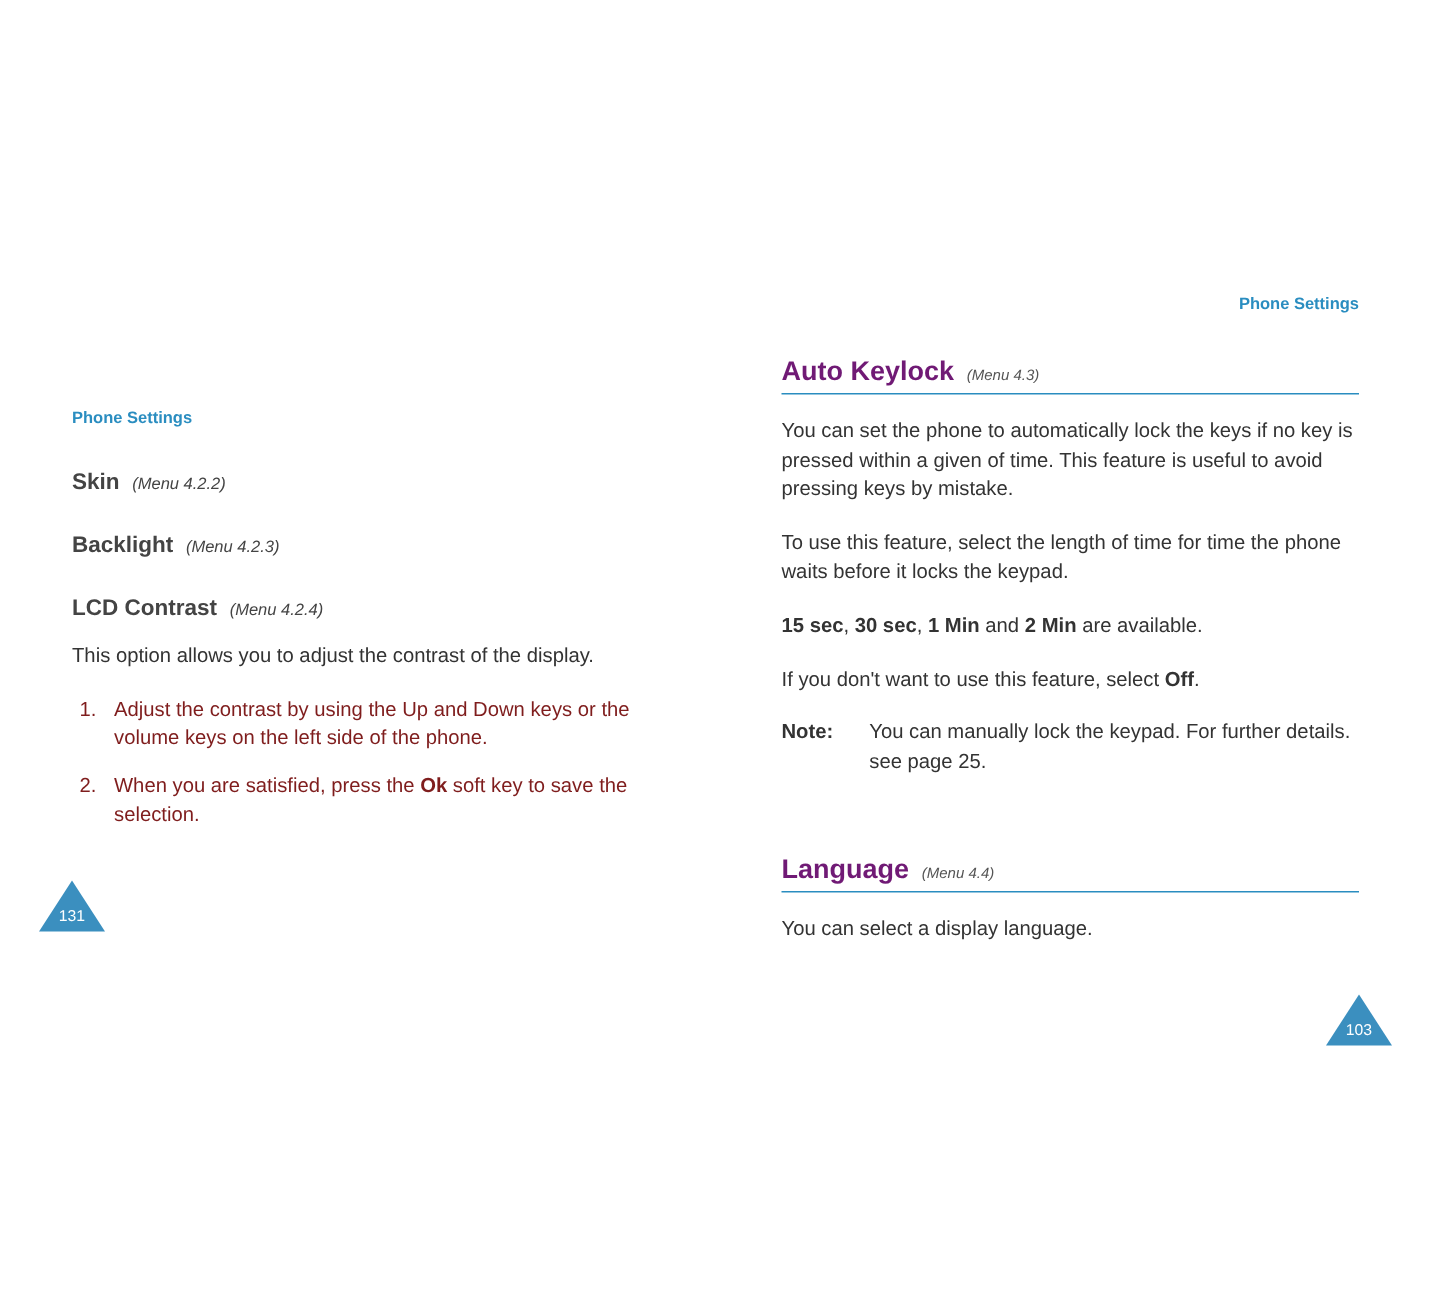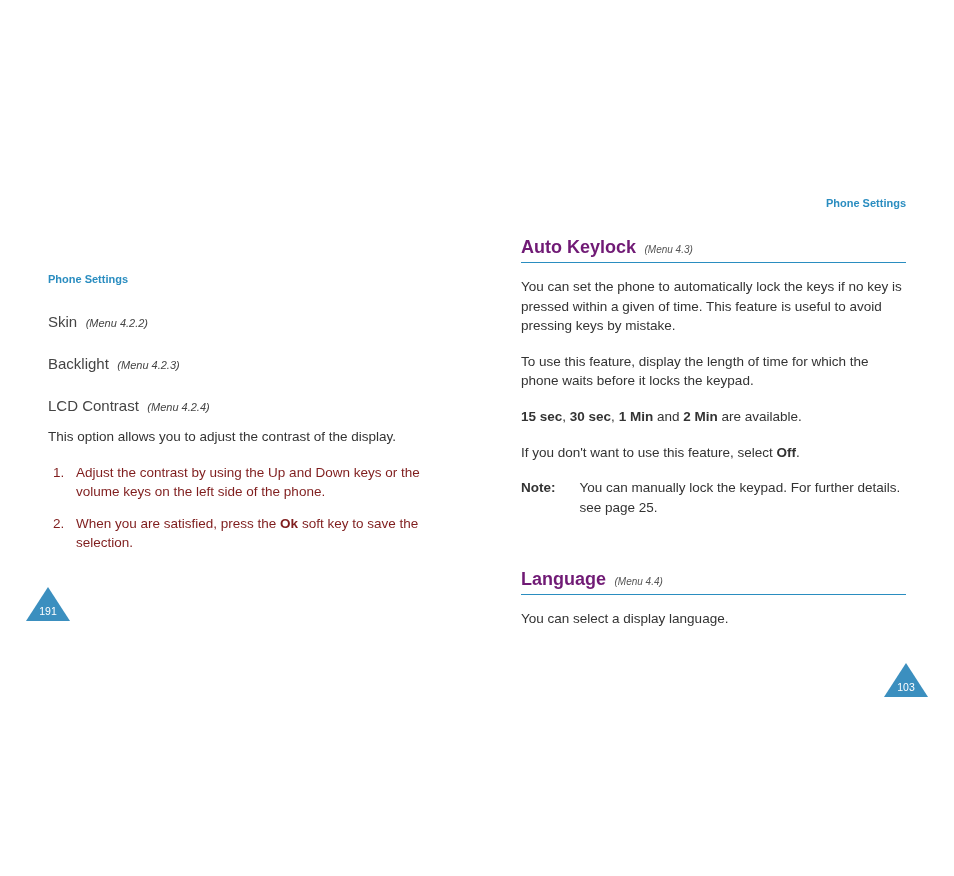--- a/index.html
+++ b/index.html
@@ -33,21 +33,21 @@
   }
   .page.right .running-head {
     text-align: right;
   }
   .section-title-row {
     margin-top: 4px;
     margin-bottom: 12px;
   }
   .section-title {
     color: #444;
-    font-weight: normal;
+    font-weight: bold;
     font-size: 15px;
   }
   .section-menu {
     color: #444;
     font-style: italic;
     font-size: 11px;
     margin-left: 4px;
   }
   .major-title-row {
     border-bottom: 1.5px solid #2a8dc0;
@@ -152,33 +152,33 @@
       <p class="body">This option allows you to adjust the contrast of the display.</p>
       <ol>
         <li>Adjust the contrast by using the Up and Down keys or the volume keys on the left side of the phone.</li>
         <li>
           <span>When you are satisfied, press the </span><b>Ok</b><span> soft key to save the selection.</span>
         </li>
       </ol>
     </div>
 
     <div class="pagenum-tri"></div>
-    <div class="pagenum-text">191</div>
+    <div class="pagenum-text">131</div>
   </div>
 
   <div class="page right">
     <div class="running-head">Phone Settings</div>
 
     <div class="sec-block">
       <div class="major-title-row">
         <span class="major-title">Auto Keylock</span>
         <span class="major-menu">(Menu 4.3)</span>
       </div>
       <p class="body">You can set the phone to automatically lock the keys if no key is pressed within a given of time. This feature is useful to avoid pressing keys by mistake.</p>
-      <p class="body">To use this feature, display the length of time for which the phone waits before it locks the keypad.</p>
+      <p class="body">To use this feature, select the length of time for time the phone waits before it locks the keypad.</p>
       <p class="body">
         <b>15 sec</b><span>, </span><b>30 sec</b><span>, </span><b>1 Min</b><span> and </span><b>2 Min</b><span> are available.</span>
       </p>
       <p class="body">
         <span>If you don't want to use this feature, select </span><b>Off</b><span>.</span>
       </p>
       <div class="note-row">
         <span class="note-label">
           <b>Note</b><span>: </span>
         </span>

